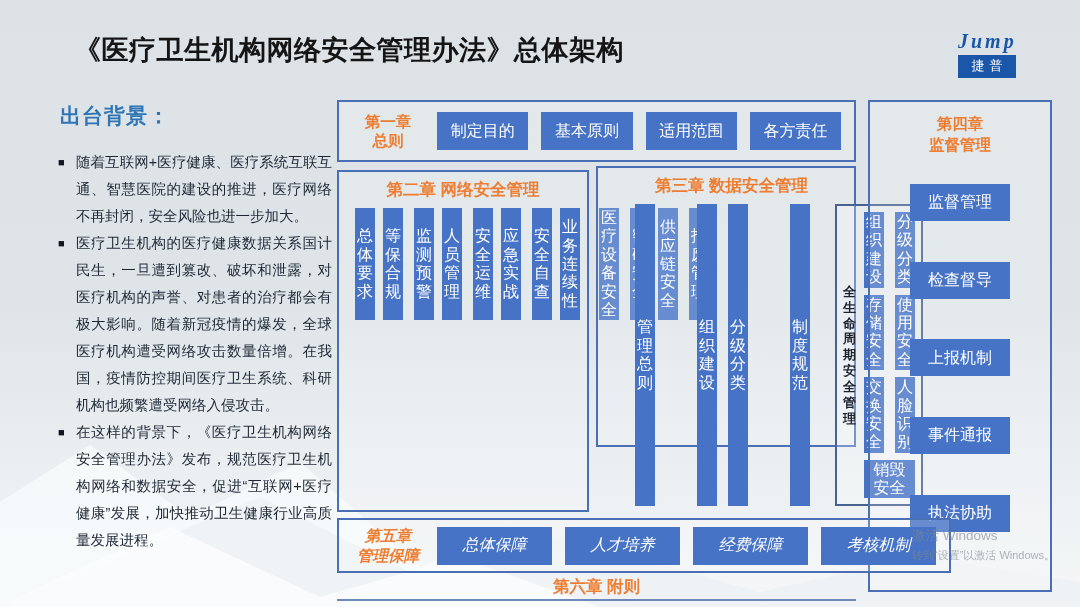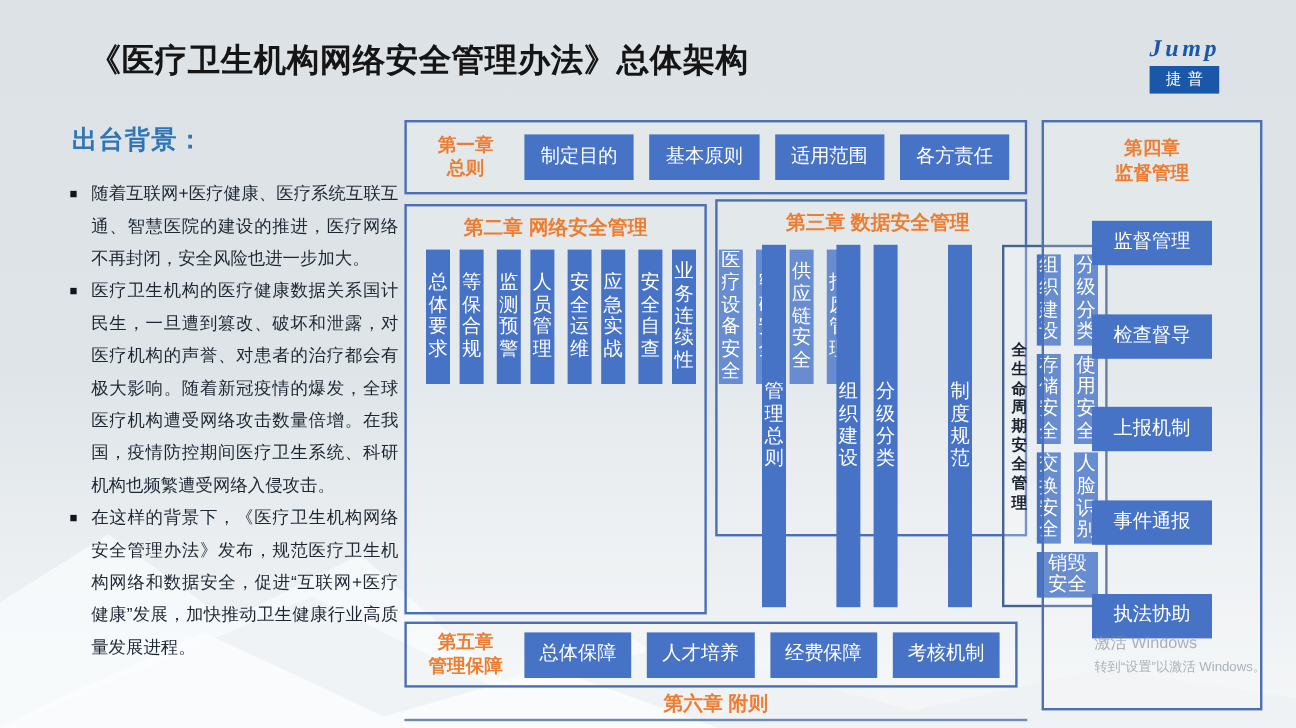--- a/index.html
+++ b/index.html
@@ -75,21 +75,21 @@
   
   .ch4{left:868px;top:100px;width:184px;height:492px;}
   .ch4 .ch-head{font-size:15.5px;white-space:pre-line;padding-top:12px;line-height:1.35;}
   .ch4-body{
     display:flex;flex-direction:column;justify-content:space-between;
     align-items:center;height:400px;padding:26px 0 26px;box-sizing:border-box;
   }
   .ch4-body .box{width:100px;height:37px;}
   
   .ch1{left:337px;top:100px;width:519px;height:62px;}
-  .ch5{left:337px;top:518px;width:511px;height:55px;}
+  .ch5{left:337px;top:518px;width:614px;height:55px;font-style:italic;}
   .ch6-title{
     position:absolute;left:337px;top:576px;width:519px;
     font-size:16.5px;
   }
   .ch6-line{position:absolute;left:337px;top:599px;width:519px;border-top:2px solid #6d89bb;}
   
   .watermark{position:absolute;left:912px;top:527px;color:rgba(125,136,147,0.62);}
   .wm1{font-size:13.5px;}
   .wm2{font-size:11px;margin-top:3px;}
 </style>

